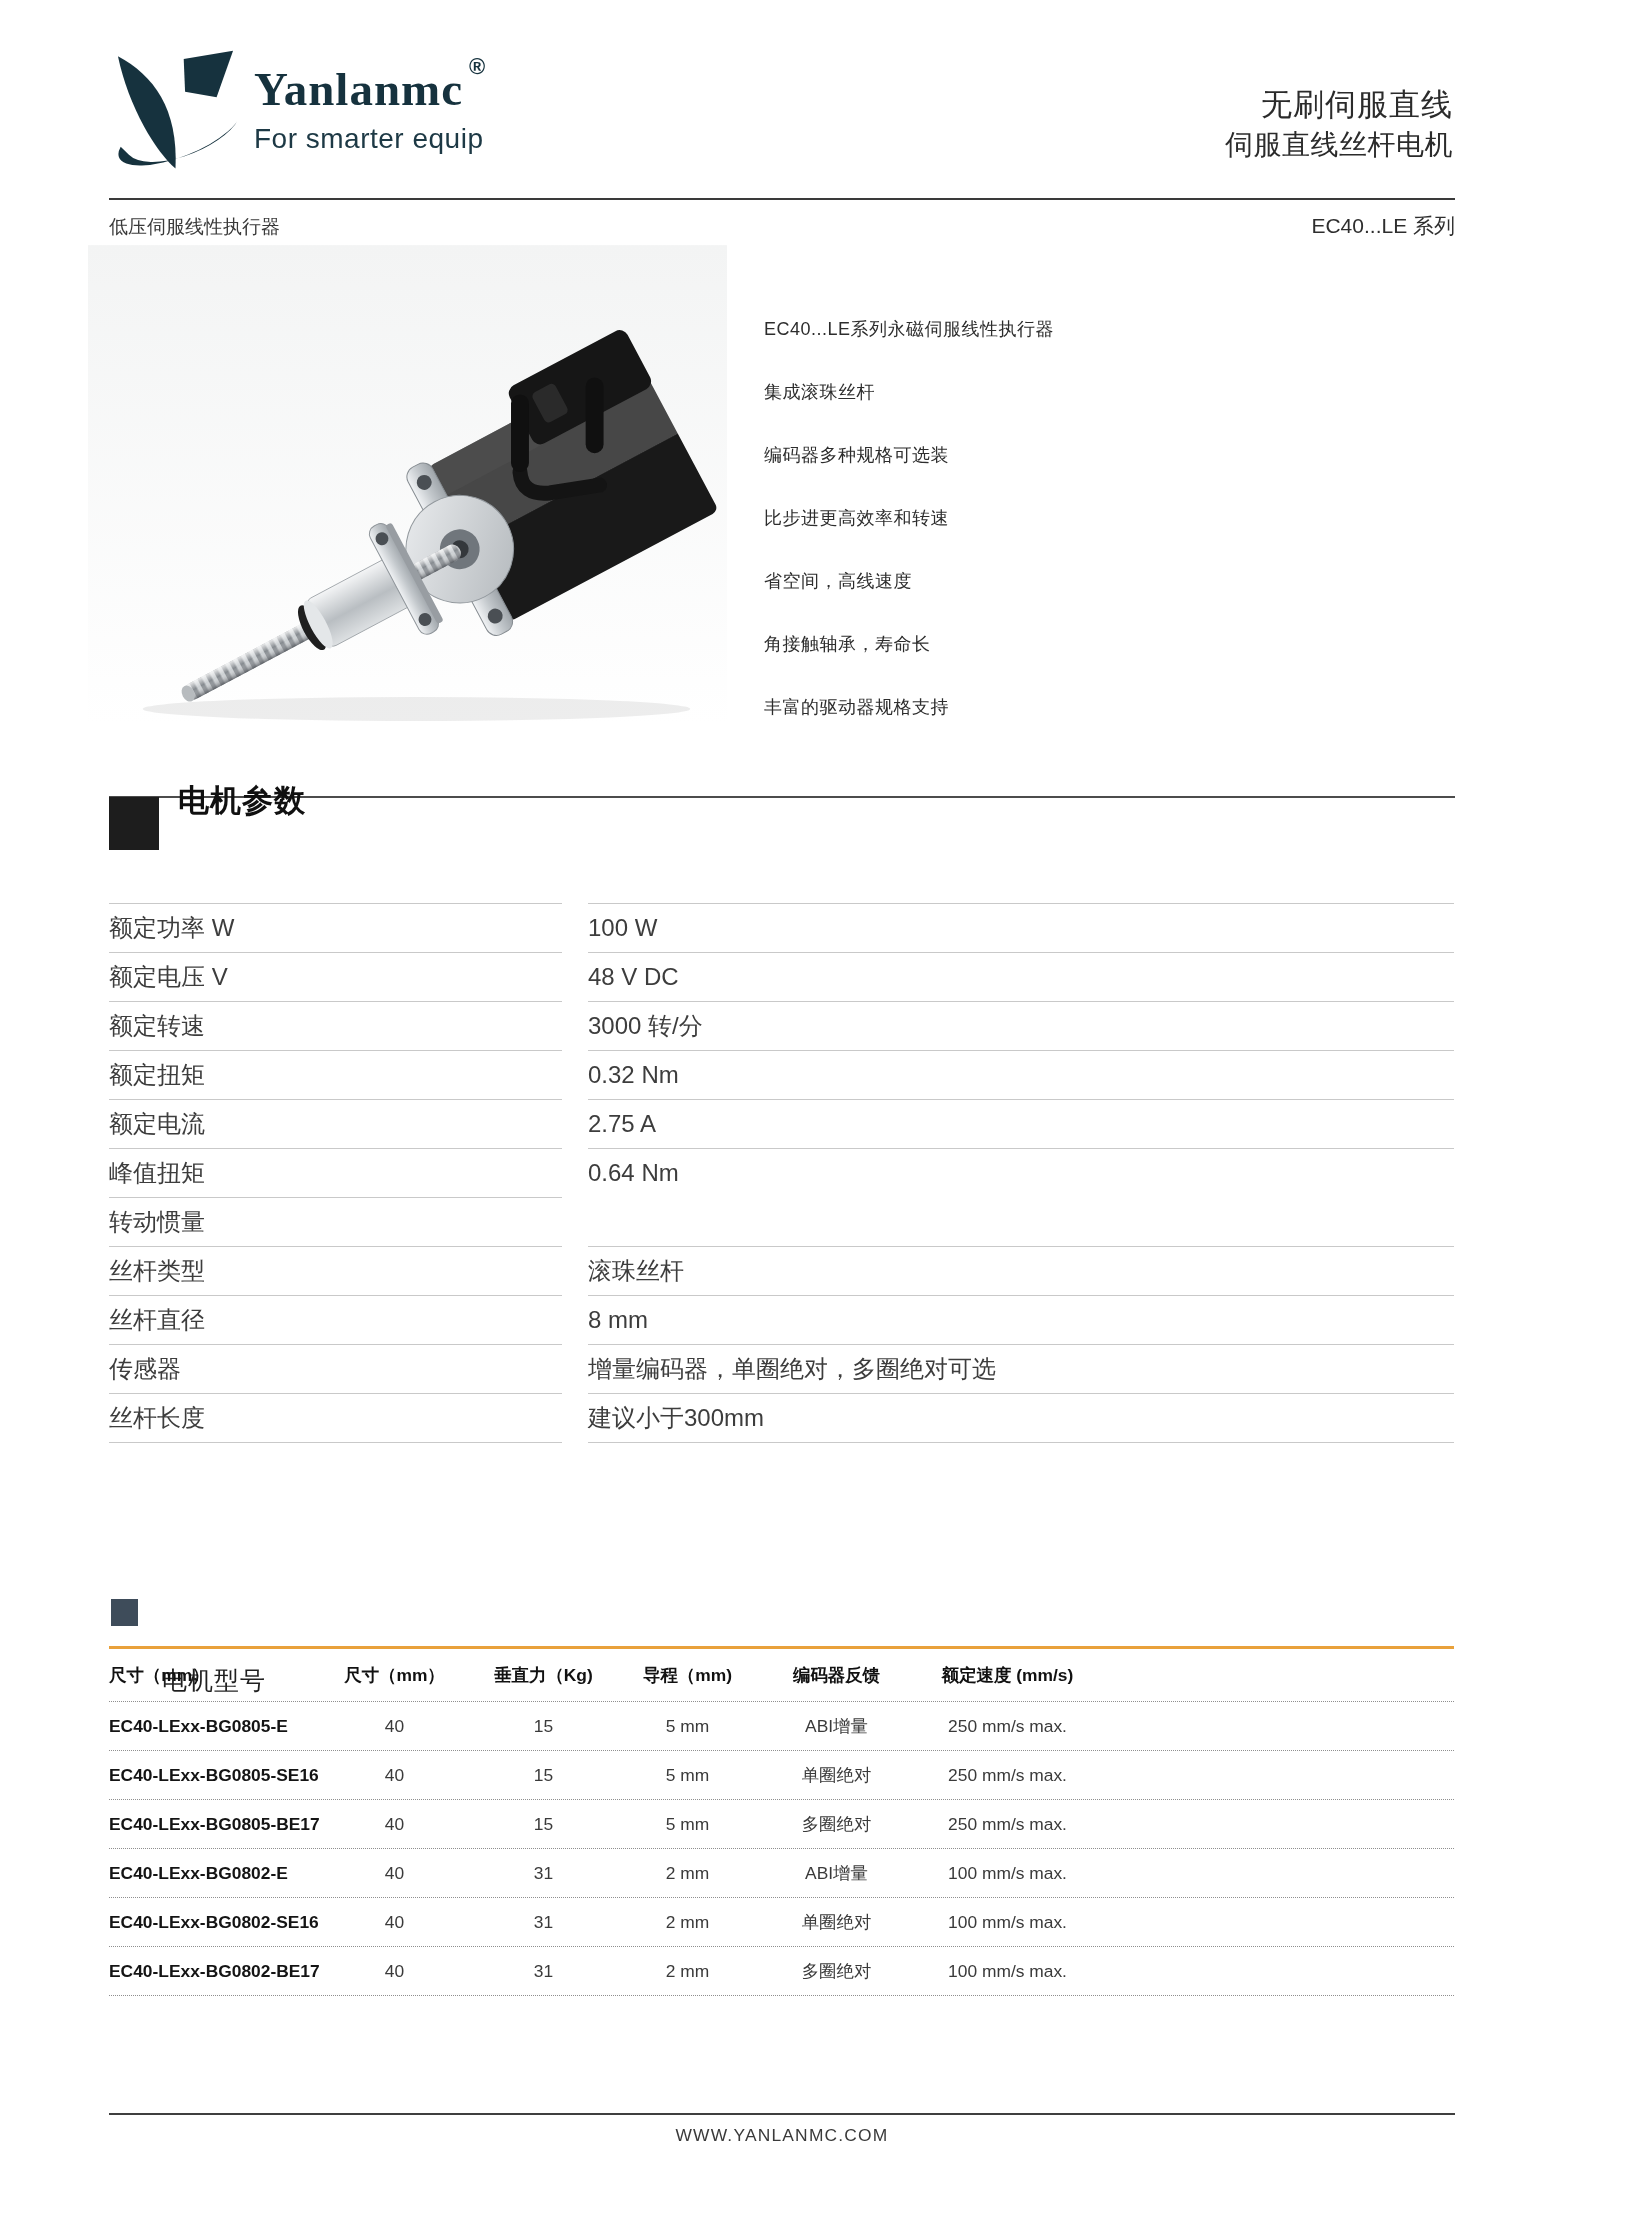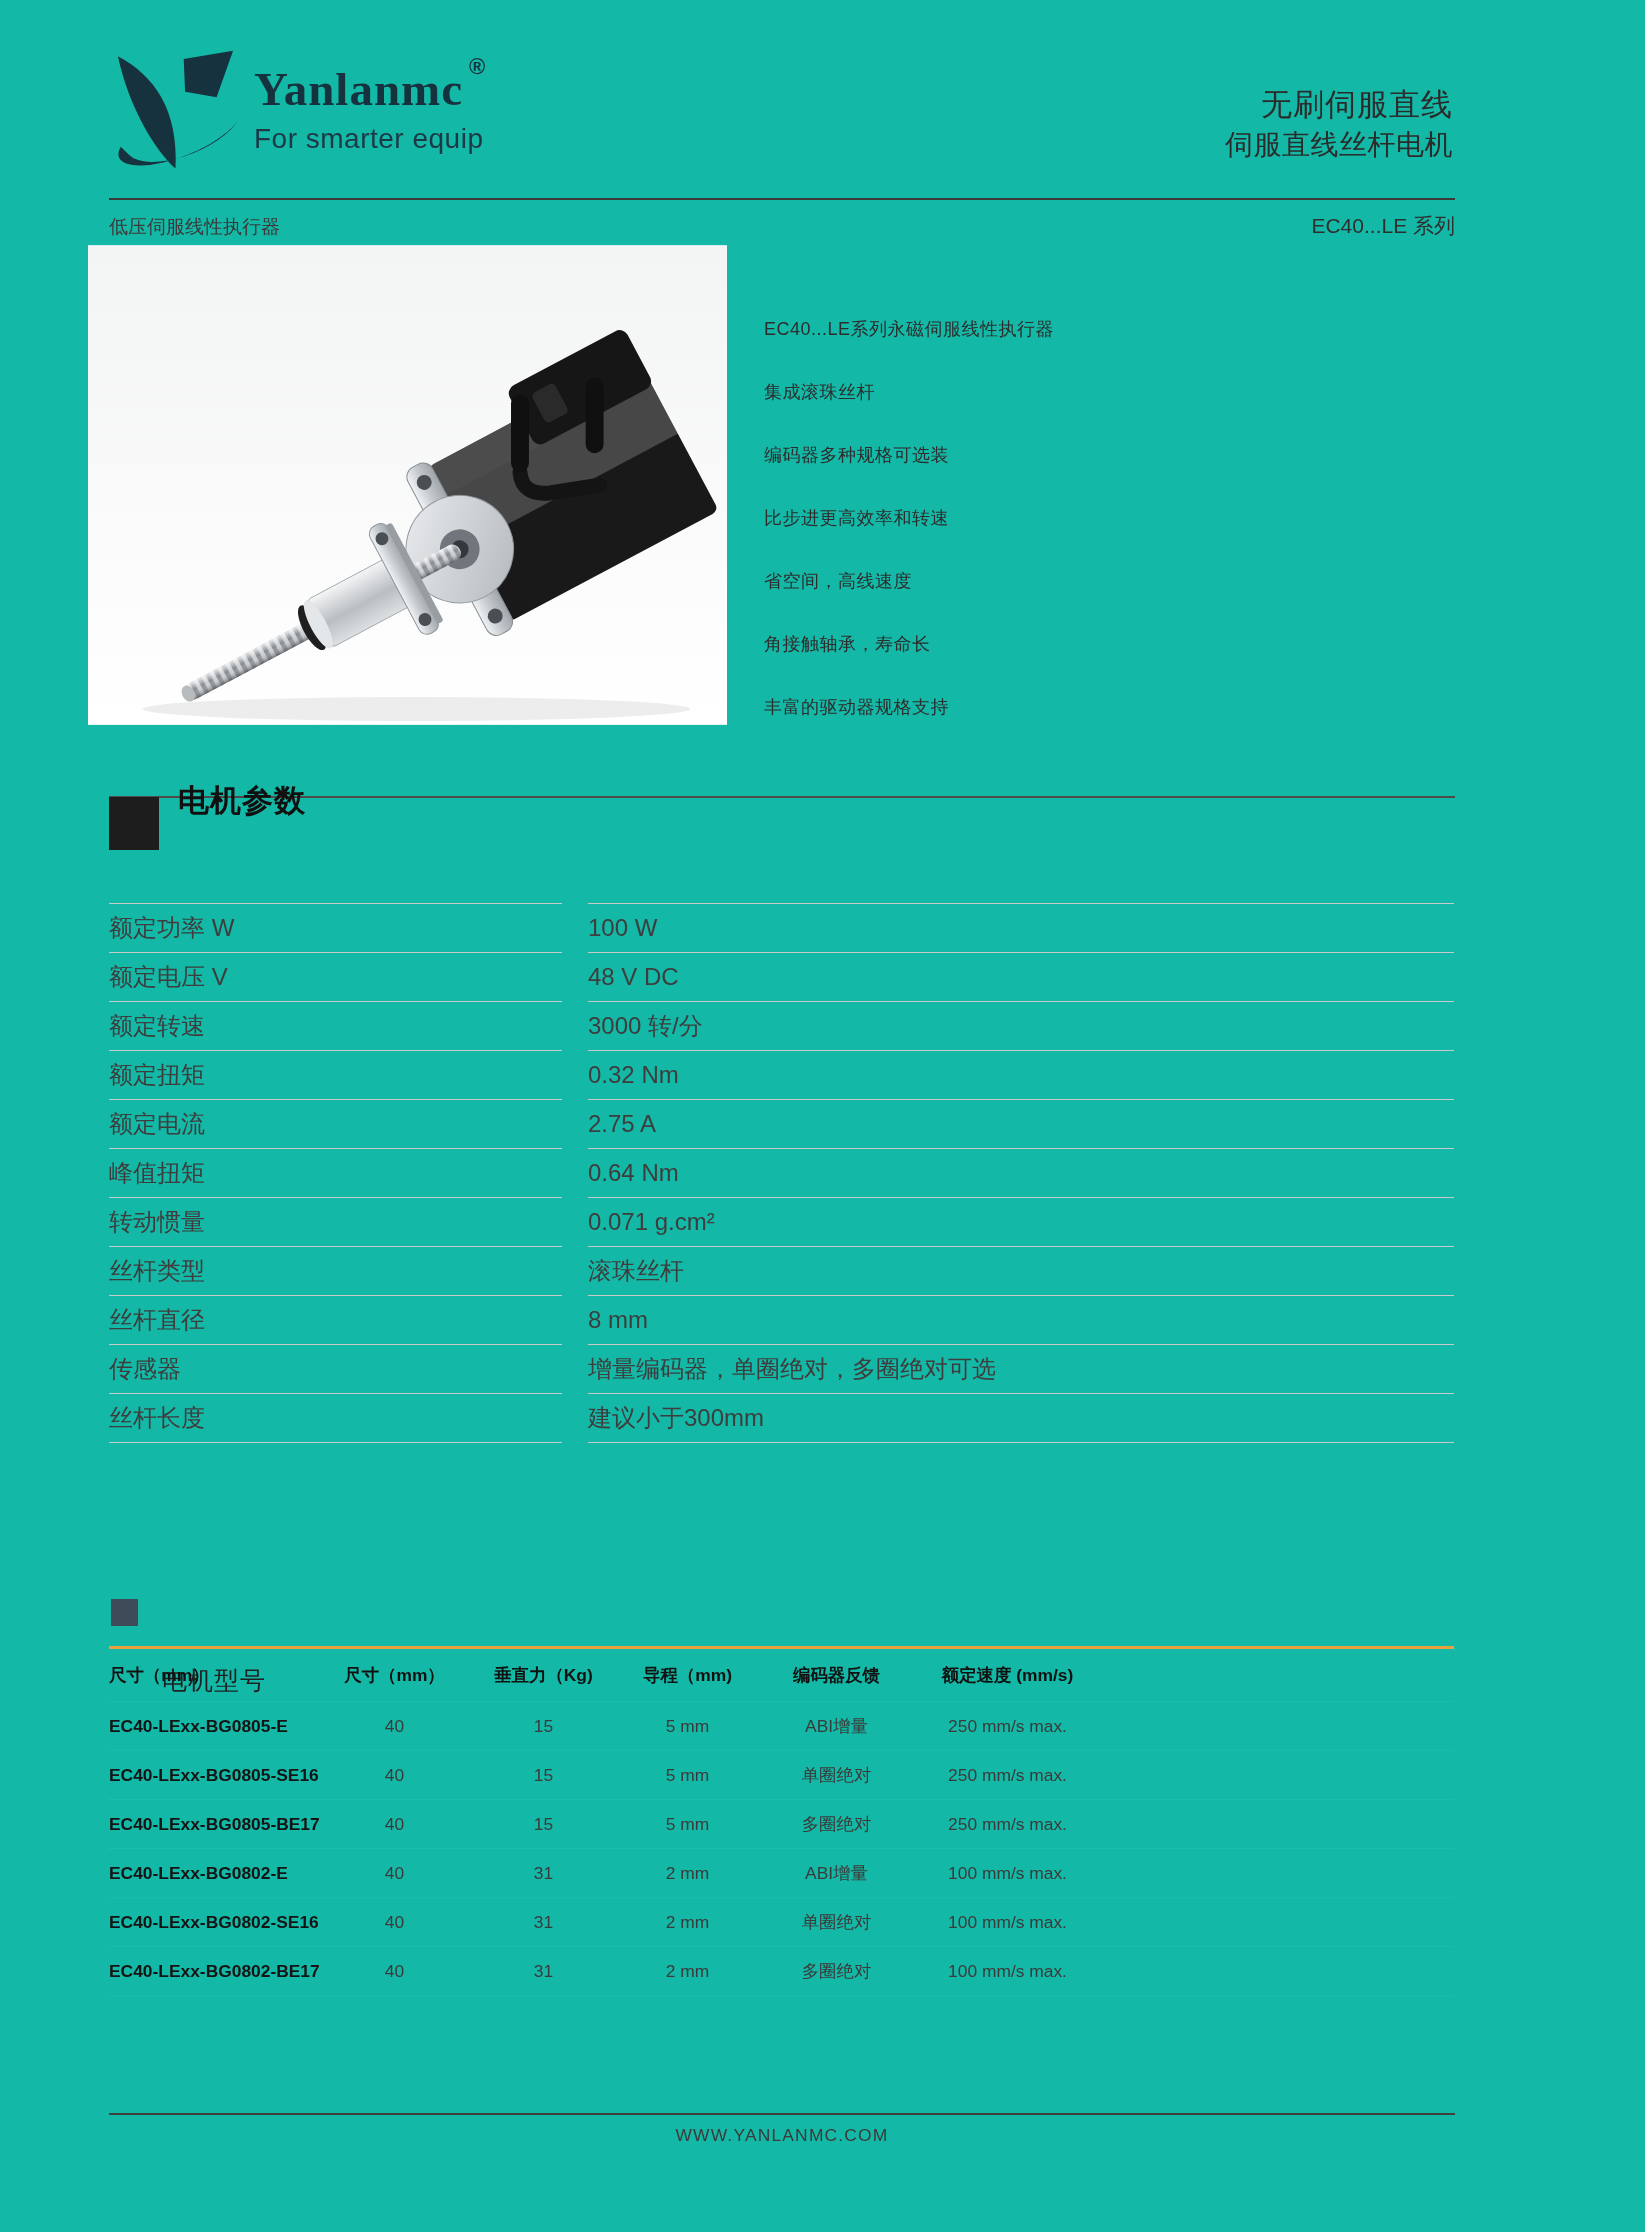--- a/index.html
+++ b/index.html
@@ -1,17 +1,17 @@
 <!DOCTYPE html>
 <html><head>
 <meta charset="utf-8">
 <style>
   html,body{margin:0;padding:0;background:#e9e9e9;}
   .page{
-    position:relative;width:1646px;height:2233px;background:#14b8a6;
+    position:relative;width:1646px;height:2233px;background:#ffffff;
     font-family:"Liberation Sans",sans-serif;color:#333;overflow:hidden;margin:0 auto;
   }
   
   .logo-block{position:absolute;left:107px;top:48px;display:flex;align-items:flex-start;}
   .logo-icon{width:137px;height:137px;}
   .logo-text{margin-left:10px;padding-top:18px;}
   .brand-line{display:flex;align-items:flex-start;}
   .brand-name{font-family:"Liberation Serif",serif;font-weight:bold;font-size:47px;
     color:#16323e;letter-spacing:1px;line-height:1;}
   .reg-mark{font-size:22px;color:#16323e;margin-left:6px;margin-top:-12px;font-weight:bold;}
@@ -197,21 +197,20 @@
     <div class="prow">
         <div class="pl">额定电流</div>
         <div class="pv">2.75 A</div>
       </div>
     <div class="prow">
         <div class="pl">峰值扭矩</div>
         <div class="pv">0.64 Nm</div>
       </div>
     <div class="prow">
         <div class="pl">转动惯量</div>
-        <div class="pv">0.071 g.cm²</div>
       </div>
     <div class="prow">
         <div class="pl">丝杆类型</div>
         <div class="pv">滚珠丝杆</div>
       </div>
     <div class="prow">
         <div class="pl">丝杆直径</div>
         <div class="pv">8 mm</div>
       </div>
     <div class="prow">

